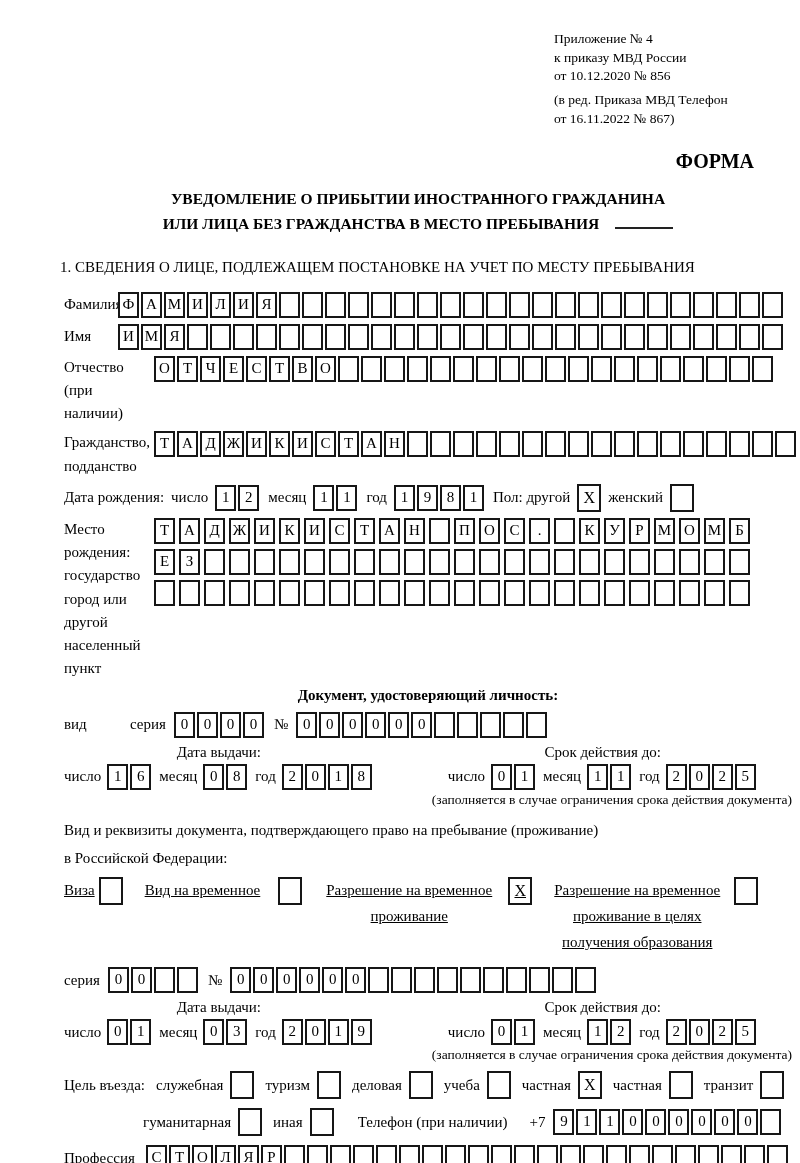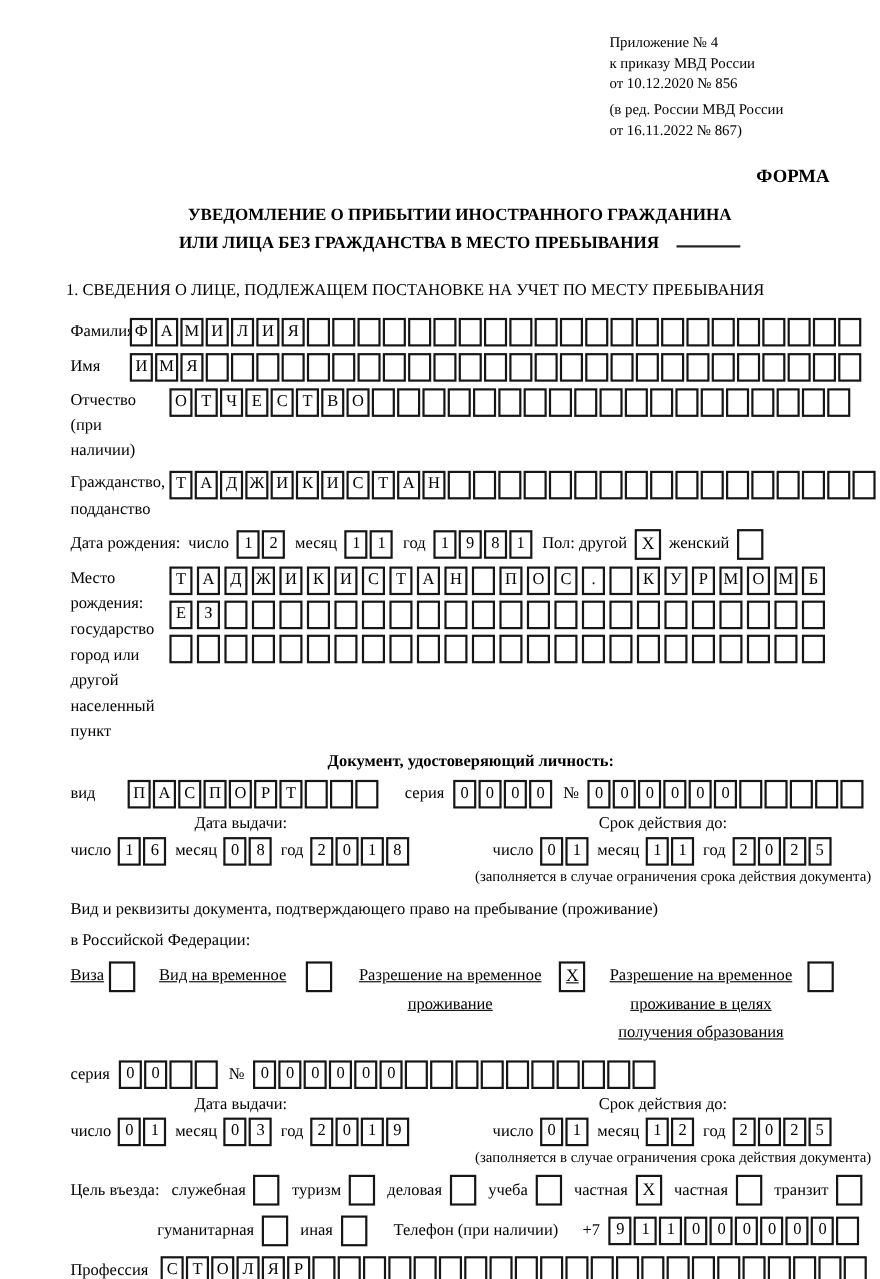--- a/index.html
+++ b/index.html
@@ -3,21 +3,21 @@
 <meta charset="utf-8">
 <style>
   html,body{margin:0;padding:0;background:#fff;}
   body{width:800px;height:1163px;overflow:hidden;color:#000;
        font-family:"Liberation Serif","DejaVu Serif",serif;}
   .page{padding:30px 8px 0 64px;box-sizing:border-box;}
 
   
   .appendix{margin-left:490px;font-size:13.5px;line-height:1.38;}
   .appendix .gap{margin-top:5px;}
-  .forma{text-align:right;padding-right:38px;font-weight:bold;font-size:17px;margin-top:22px;}
+  .forma{text-align:right;padding-right:38px;font-weight:bold;font-size:20px;margin-top:22px;}
 
   
   .title{text-align:center;font-weight:bold;font-size:15.5px;line-height:1.6;margin:14px 0 0 -20px;}
   .blank-underline{display:inline-block;width:58px;border-bottom:2px solid #222;height:13px;margin-left:16px;}
   .sect{font-weight:normal;font-size:15px;margin:22px 0 16px -4px;}
 
   
   .row{display:flex;align-items:center;margin-bottom:6px;font-size:15px;}
   .row.top{align-items:flex-start;}
   .lbl{flex:none;}
@@ -65,21 +65,21 @@
 </style>
 </head>
 <body>
 
 <div class="page">
 
   <div class="appendix">
     <div>Приложение № 4</div>
     <div>к приказу МВД России</div>
     <div>от 10.12.2020 № 856</div>
-    <div class="gap">(в ред. России МВД России</div>
+    <div class="gap">(в ред. Приказа МВД Телефон</div>
     <div>от 16.11.2022 № 867)</div>
   </div>
 
   <div class="forma">ФОРМА</div>
 
   <div class="title">
     <div>УВЕДОМЛЕНИЕ О ПРИБЫТИИ ИНОСТРАННОГО ГРАЖДАНИНА</div>
     <div>
       <span>ИЛИ ЛИЦА БЕЗ ГРАЖДАНСТВА В МЕСТО ПРЕБЫВАНИЯ</span><span class="blank-underline"></span>
     </div>
@@ -132,21 +132,20 @@
       <span class="grid wide"><span class="cell">Т</span><span class="cell">А</span><span class="cell">Д</span><span class="cell">Ж</span><span class="cell">И</span><span class="cell">К</span><span class="cell">И</span><span class="cell">С</span><span class="cell">Т</span><span class="cell">А</span><span class="cell">Н</span><span class="cell"></span><span class="cell">П</span><span class="cell">О</span><span class="cell">С</span><span class="cell">.</span><span class="cell"></span><span class="cell">К</span><span class="cell">У</span><span class="cell">Р</span><span class="cell">М</span><span class="cell">О</span><span class="cell">М</span><span class="cell">Б</span></span>
       <span class="grid wide"><span class="cell">Е</span><span class="cell">З</span><span class="cell"></span><span class="cell"></span><span class="cell"></span><span class="cell"></span><span class="cell"></span><span class="cell"></span><span class="cell"></span><span class="cell"></span><span class="cell"></span><span class="cell"></span><span class="cell"></span><span class="cell"></span><span class="cell"></span><span class="cell"></span><span class="cell"></span><span class="cell"></span><span class="cell"></span><span class="cell"></span><span class="cell"></span><span class="cell"></span><span class="cell"></span><span class="cell"></span></span>
       <span class="grid wide"><span class="cell"></span><span class="cell"></span><span class="cell"></span><span class="cell"></span><span class="cell"></span><span class="cell"></span><span class="cell"></span><span class="cell"></span><span class="cell"></span><span class="cell"></span><span class="cell"></span><span class="cell"></span><span class="cell"></span><span class="cell"></span><span class="cell"></span><span class="cell"></span><span class="cell"></span><span class="cell"></span><span class="cell"></span><span class="cell"></span><span class="cell"></span><span class="cell"></span><span class="cell"></span><span class="cell"></span></span>
     </span>
   </div>
 
   <div class="docheading">Документ, удостоверяющий личность:</div>
 
   <div class="row" style="gap:8px;">
     <span class="lbl" style="width:44px;">вид</span>
-    <span class="grid"><span class="cell">П</span><span class="cell">А</span><span class="cell">С</span><span class="cell">П</span><span class="cell">О</span><span class="cell">Р</span><span class="cell">Т</span><span class="cell"></span><span class="cell"></span><span class="cell"></span></span>
     <span style="margin-left:14px;">серия</span>
     <span class="grid"><span class="cell">0</span><span class="cell">0</span><span class="cell">0</span><span class="cell">0</span></span>
     <span>№</span>
     <span class="grid"><span class="cell">0</span><span class="cell">0</span><span class="cell">0</span><span class="cell">0</span><span class="cell">0</span><span class="cell">0</span><span class="cell"></span><span class="cell"></span><span class="cell"></span><span class="cell"></span><span class="cell"></span></span>
   </div>
 
   <div class="daterow">
     <div class="dgcol">
       <div class="dghead">Дата выдачи:</div>
       <div class="dgvals">

